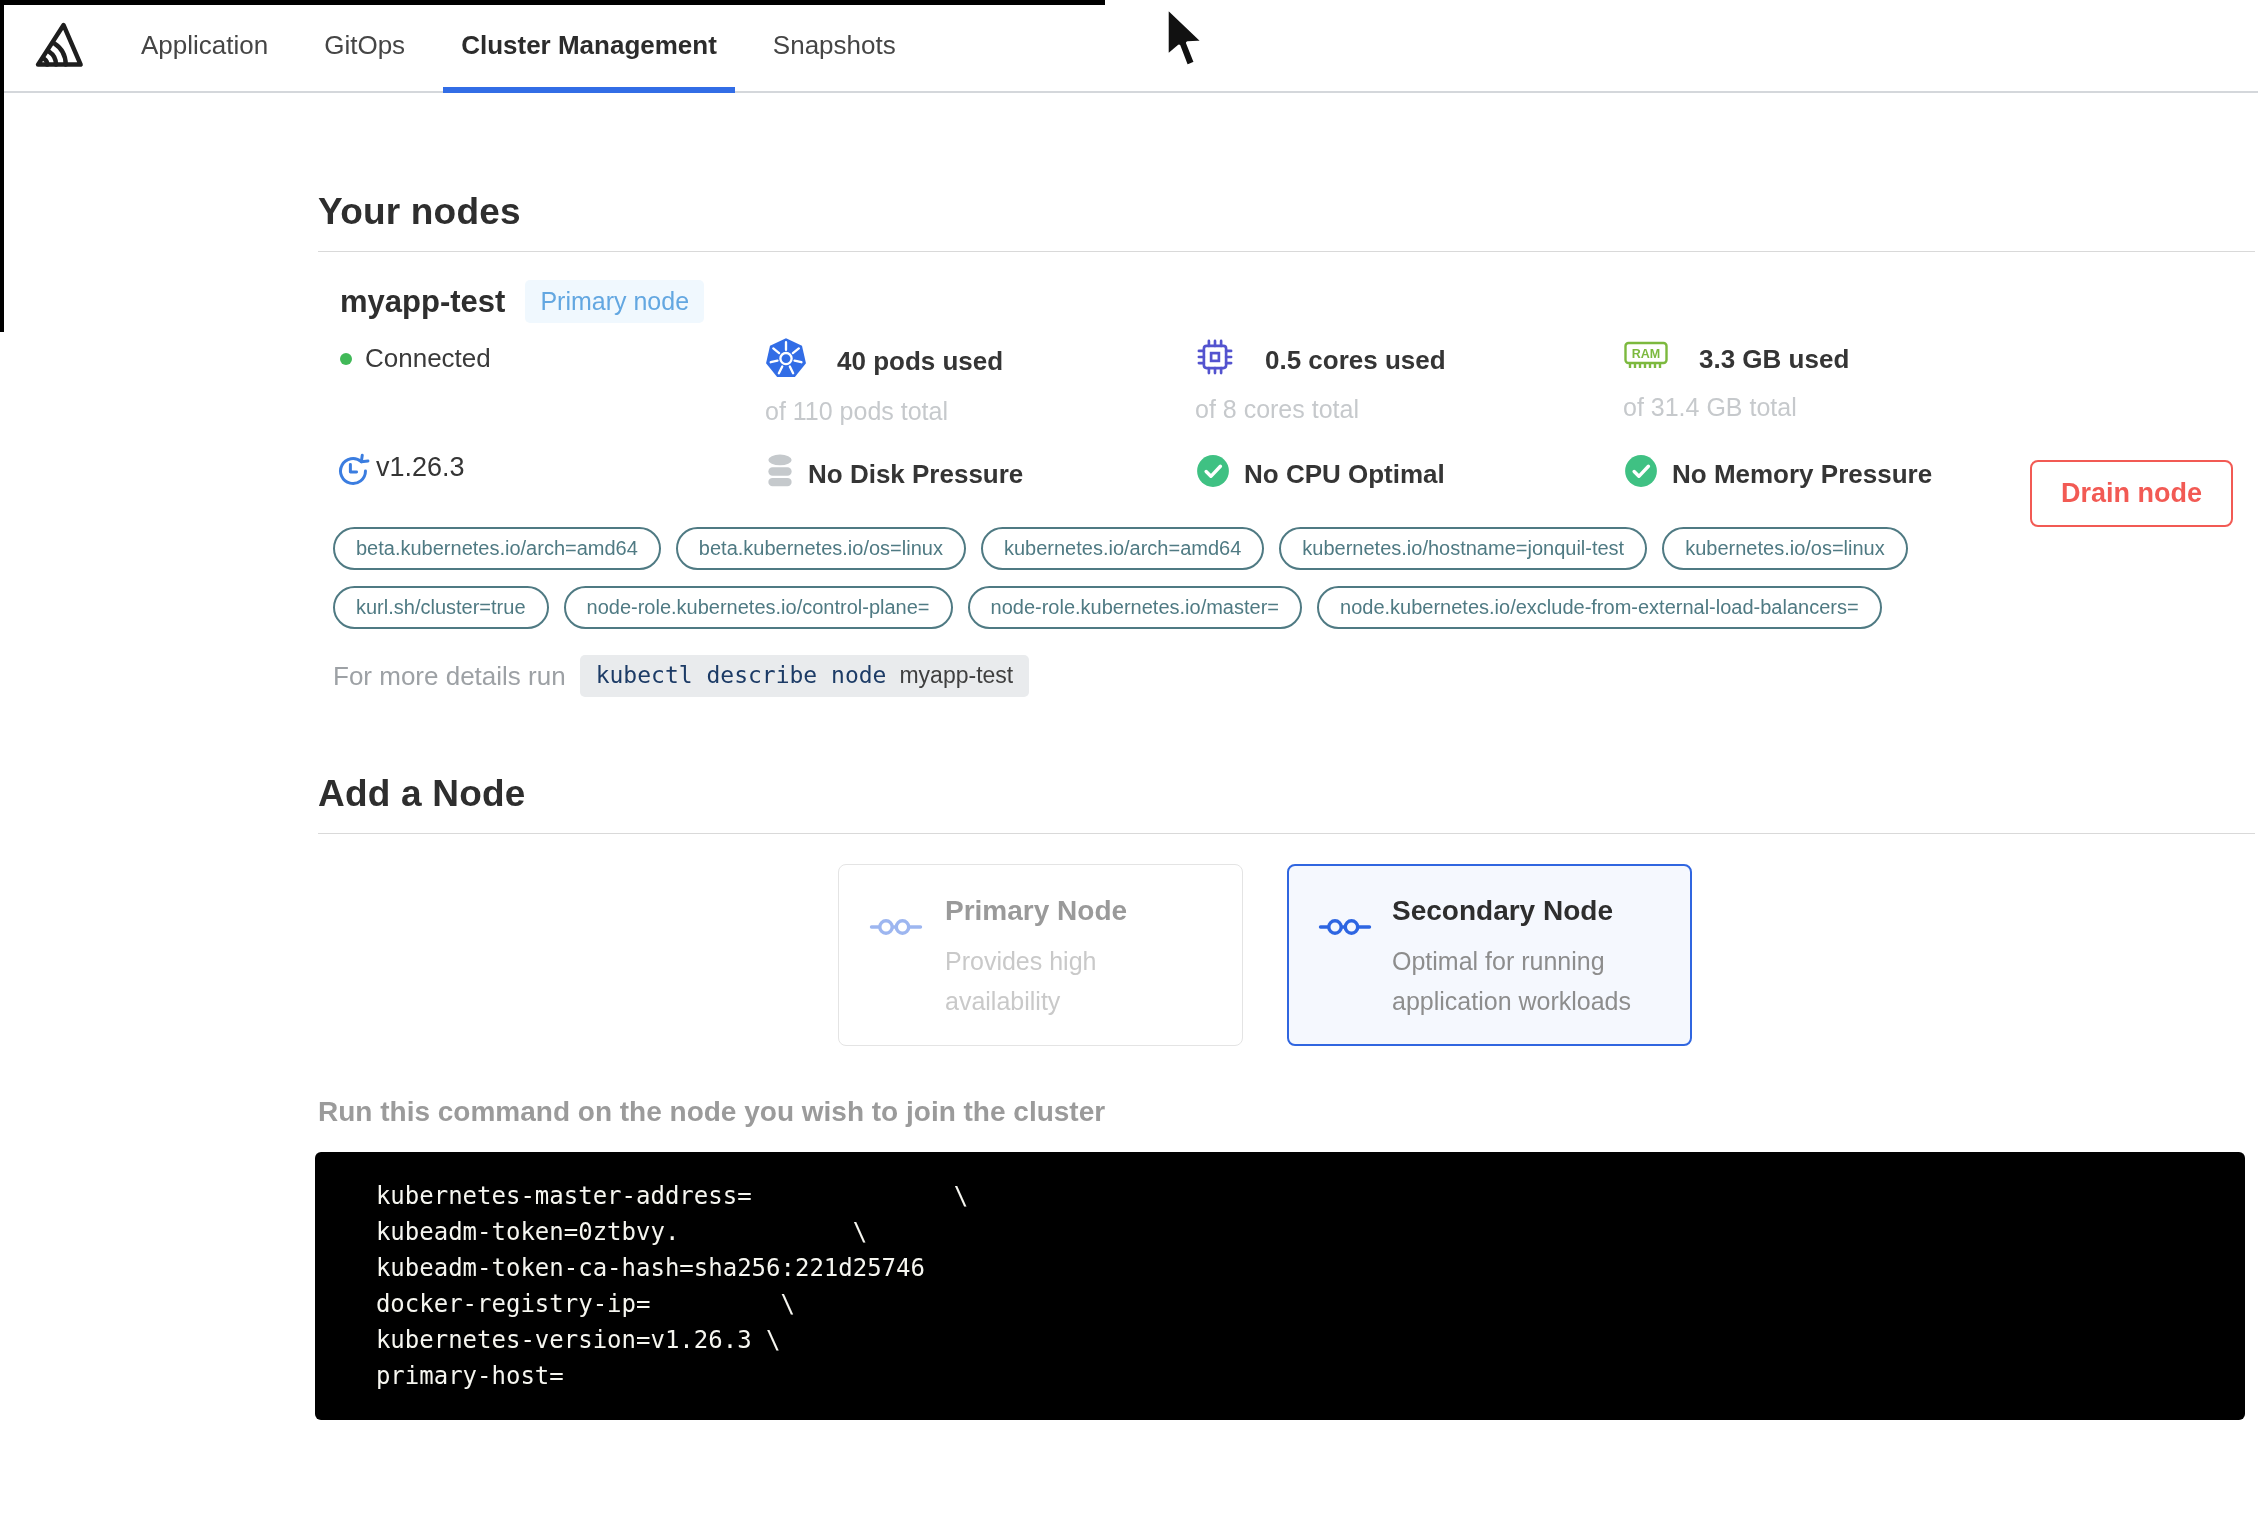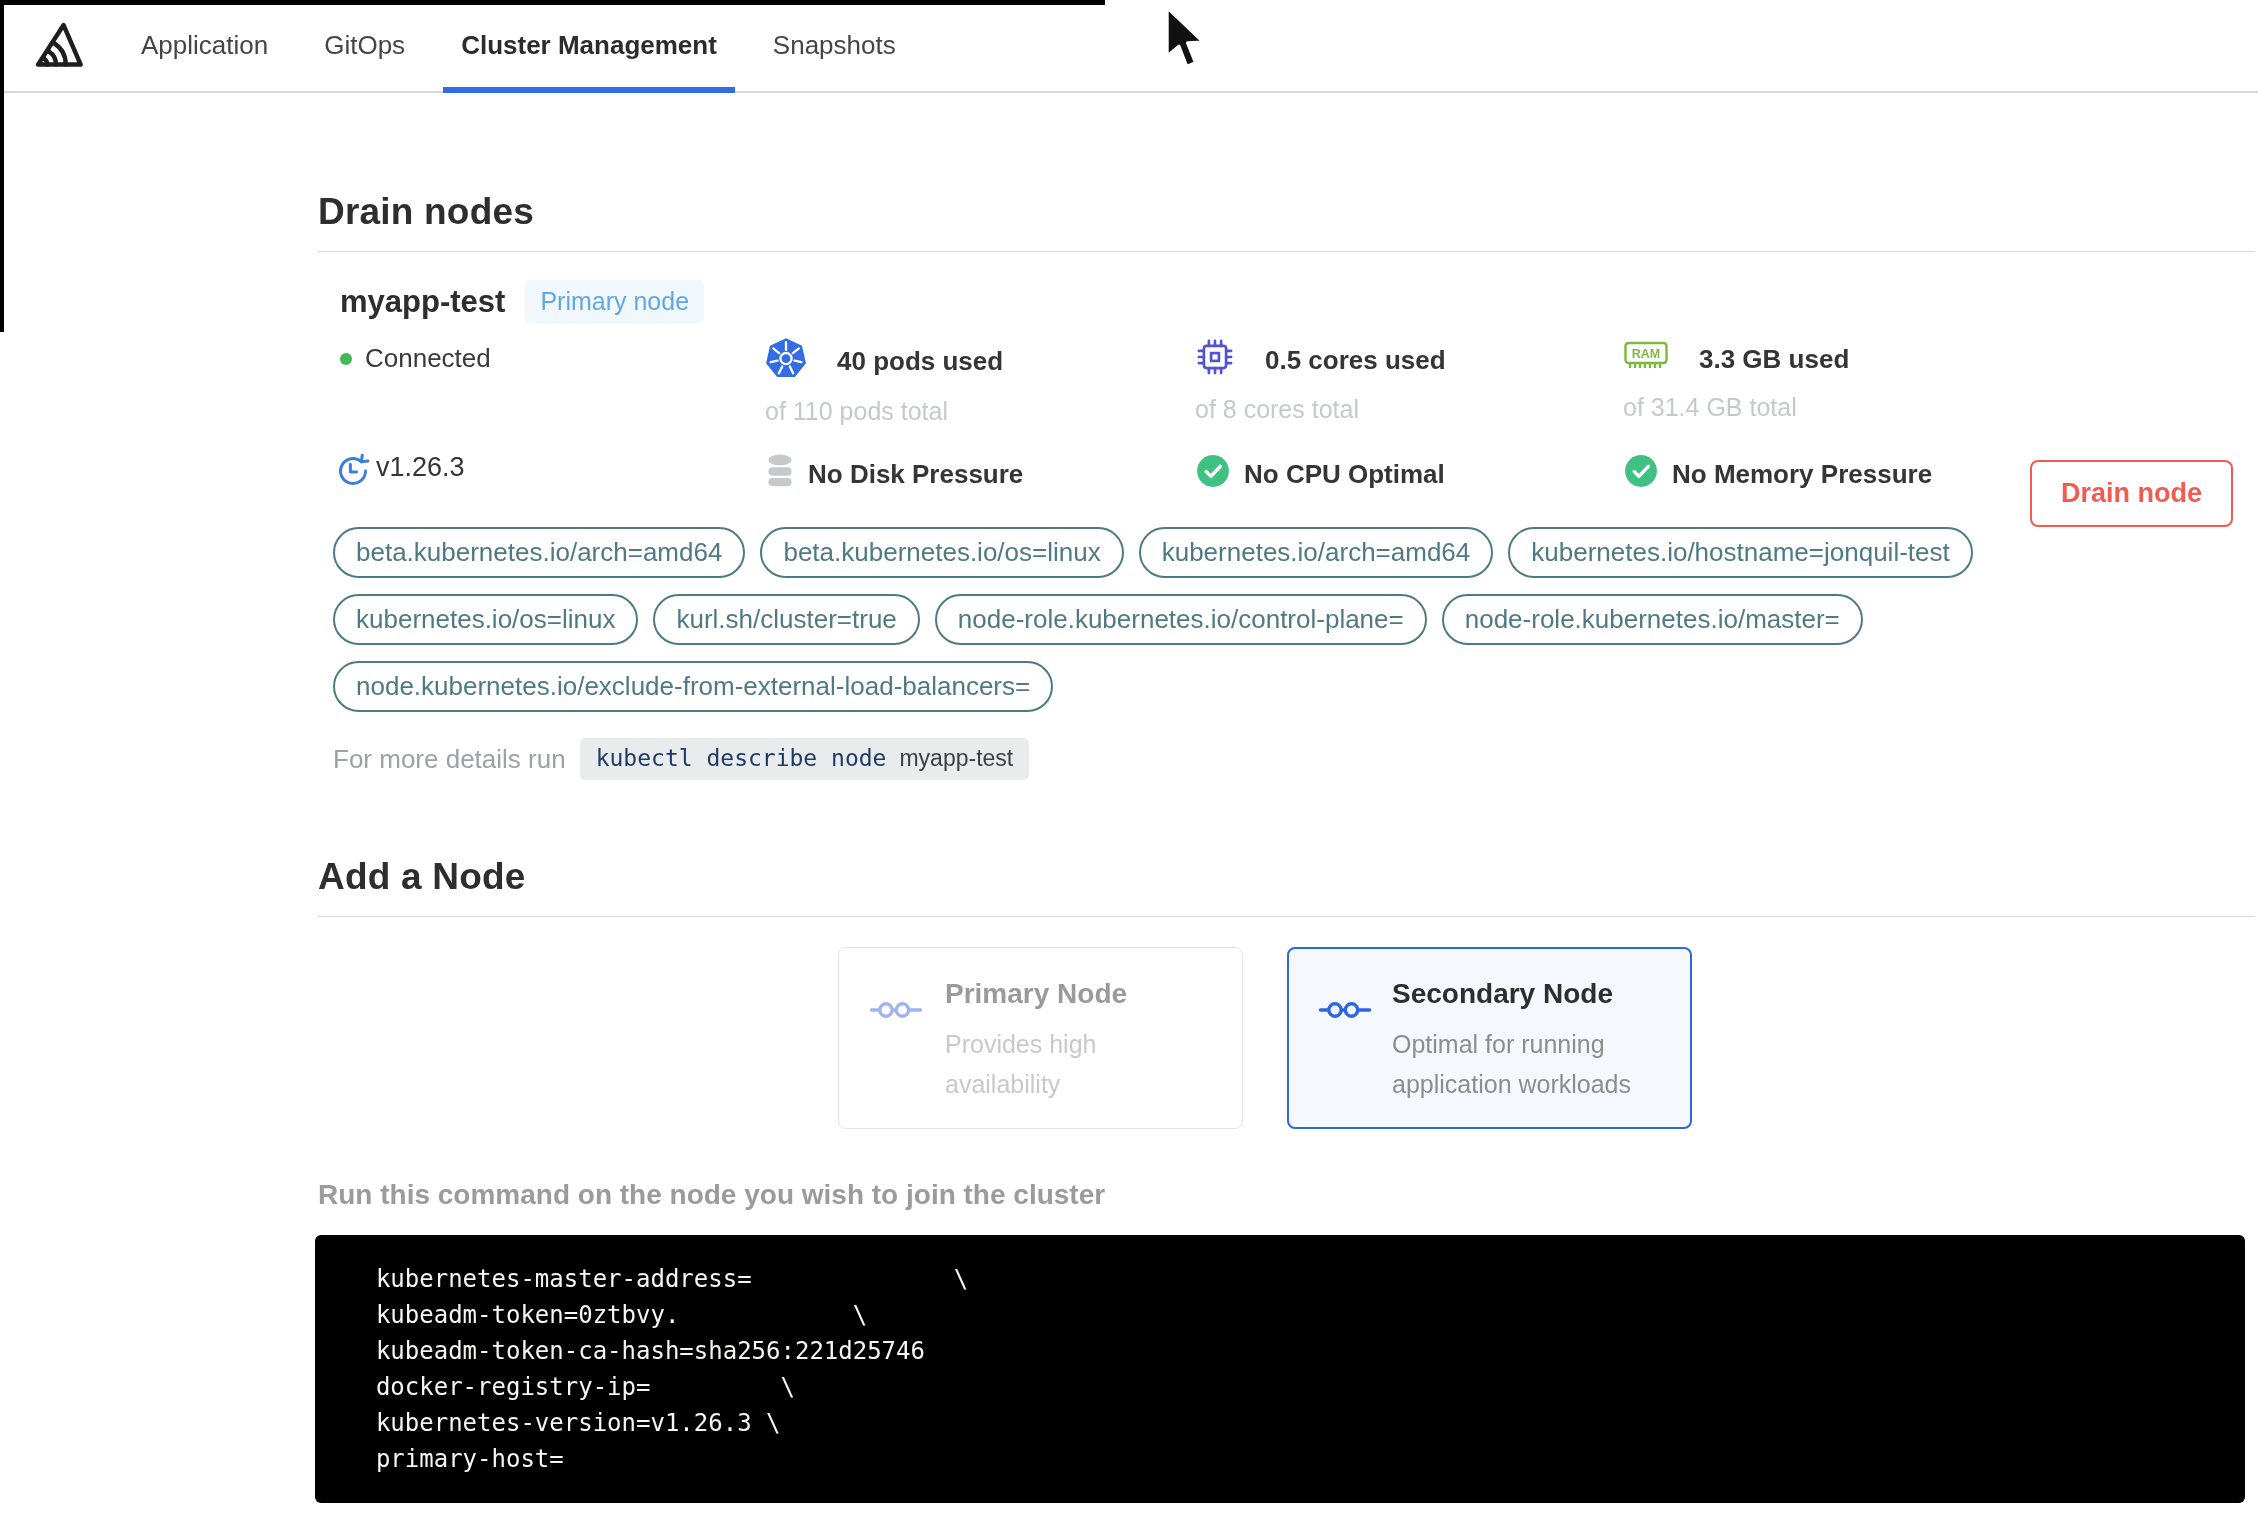--- a/index.html
+++ b/index.html
@@ -36,21 +36,21 @@
   .stats-grid { display:grid; grid-template-columns:447px 430px 428px 1fr; margin-top:14px; align-items:start; }
   .connected-cell { padding-left:22px; display:flex; align-items:center; gap:13px; font-size:26px; font-weight:500; color:#3a3a3a; margin-top:6px; }
   .green-dot { width:12px; height:12px; border-radius:50%; background:#41b958; display:inline-block; }
   .stat-used { display:flex; align-items:center; gap:30px; font-size:26px; font-weight:600; color:#353535; }
   .stat-total { font-size:25px; font-weight:500; color:#c6c9cc; margin-top:11px; }
   .cond-grid { display:grid; grid-template-columns:447px 430px 428px 1fr; margin-top:26px; align-items:center; }
   .version-cell { padding-left:16px; display:flex; align-items:flex-start; gap:4px; font-size:27px; font-weight:500; color:#353535; }
   .cond-cell { display:flex; align-items:center; gap:13px; font-size:26px; font-weight:600; color:#353535; }
 
   .labels-wrap { display:flex; flex-wrap:wrap; gap:16px 15px; max-width:1660px; margin:30px 0 0 15px; }
-  .label-pill { border:2px solid #4f7a83; color:#4f7a83; border-radius:26px; font-size:26px; font-weight:500;
+  .label-pill { border:2px solid #4f7a83; color:#4f7a83; border-radius:26px; font-size:20px; font-weight:500;
                 padding:8px 21px; white-space:nowrap; background:#fff; }
 
   .details-row { margin:26px 0 0 15px; display:flex; align-items:center; gap:14px; font-size:26px; color:#9da1a5; }
   .code-chip { background:#e9ebed; border-radius:5px; padding:7px 16px 8px; display:inline-flex; align-items:baseline; gap:13px; }
   .code-chip .cmd { font-family:"DejaVu Sans Mono","Liberation Mono",monospace; font-size:23px; color:#1c3b66; }
   .code-chip .nodename { font-size:23px; color:#3f3f3f; }
 
   .drain-btn { position:absolute; top:208px; right:22px; background:#fff; border:2px solid #f25a54; color:#f25a54;
                font-size:27px; font-weight:700; border-radius:8px; padding:16px 29px; cursor:pointer;
                font-family:inherit; }
@@ -92,21 +92,21 @@
     </svg>
   </div>
   <div class="tab">Application</div>
   <div class="tab">GitOps</div>
   <div class="tab active">Cluster Management</div>
   <div class="tab">Snapshots</div>
 </nav>
 
 <main class="content">
 
-  <h1 class="section-title heading-your">Drain nodes</h1>
+  <h1 class="section-title heading-your">Your nodes</h1>
   <hr class="rule">
 
   <section class="node-area">
 
     <div class="name-row">
       <span class="node-name">myapp-test</span>
       <span class="primary-badge">Primary node</span>
     </div>
 
     <div class="stats-grid">

